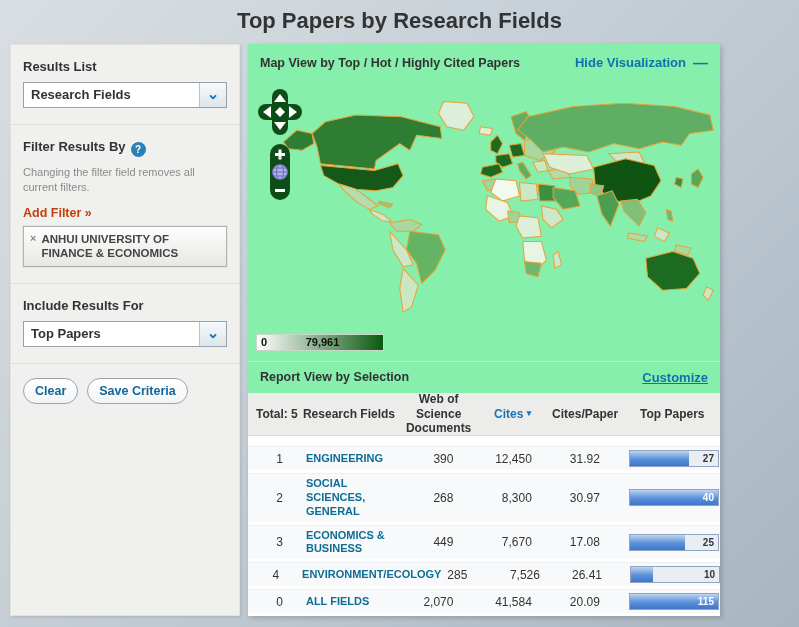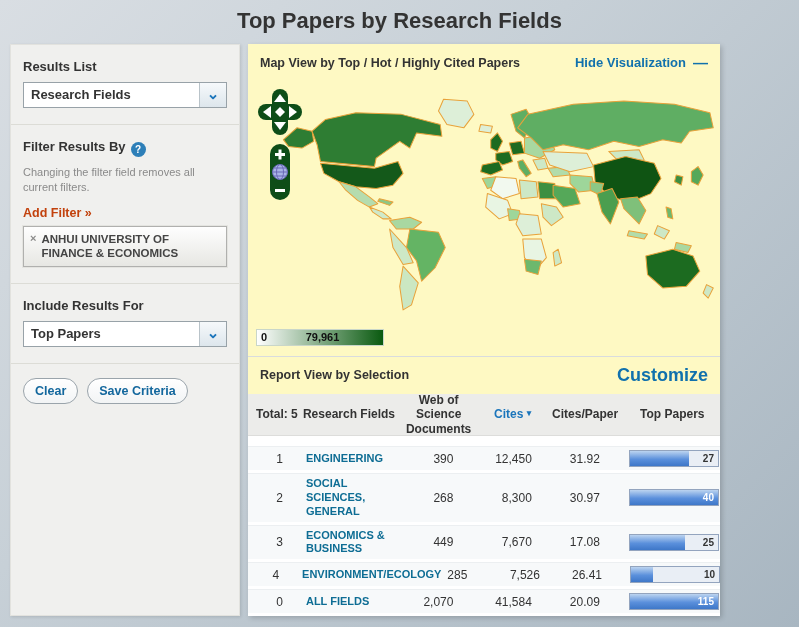--- a/index.html
+++ b/index.html
@@ -57,21 +57,21 @@
   .chip .x { color: #8a8a8a; margin-right: 5px; font-size: 11px; }
   .btn-row { display: flex; gap: 9px; }
   .btn {
     border: 1px solid #9aa4ab; border-radius: 13px; background: linear-gradient(#ffffff, #f2f4f5);
     padding: 5px 11px; font-size: 12.5px; font-weight: bold; color: #13679d; cursor: pointer;
     font-family: "Liberation Sans", sans-serif;
   }
 
   
   .main {
-    width: 472px; margin-left: 8px; background: #fef9c3; flex: none;
+    width: 472px; margin-left: 8px; background: #86efac; flex: none;
     box-shadow: 2px 2px 5px rgba(0,0,0,.18);
     display: flex; flex-direction: column; overflow: hidden; justify-content: flex-end;
   }
   .map-header { display: flex; justify-content: space-between; align-items: center; padding: 11px 12px 7px; }
   .map-title { font-size: 12.5px; font-weight: bold; color: #333; }
   .link { color: #1171ad; font-weight: bold; text-decoration: none; cursor: pointer; padding-left: 32px; }
   .hide-vis { font-size: 13px; display: flex; align-items: center; gap: 7px; }
   .hide-vis .dash { font-weight: bold; font-size: 15px; line-height: 10px; }
 
   .map-canvas { position: relative; height: 262px; }
@@ -84,21 +84,21 @@
   .legend-bar {
     position: relative; width: 128px; height: 17px; border: 1px solid #c9d6c9;
   }
   .legend-bar .lmin { position: absolute; left: 4px; top: 1px; font-size: 11px; font-weight: bold; color: #111; }
   .legend-bar .lmax { position: absolute; left: 52%; top: 1px; transform: translateX(-50%); font-size: 11px; font-weight: bold; color: #111; }
 
   .panel-divider { border: none; border-top: 1px solid #d9dcde; }
 
   .report-header { display: flex; justify-content: space-between; align-items: center; padding: 8px 12px; }
   .report-title { font-size: 12.5px; font-weight: bold; color: #333; }
-  .customize { font-size: 18px; }
+  .customize { font-size: 13px; text-decoration: underline; }
 
   
   .thead { display: flex; background: #ececea; border-bottom: 1px solid #dddddb; align-items: center; min-height: 36px; }
   .thead .th { font-size: 12px; font-weight: bold; color: #333; text-align: center; line-height: 1.2; }
   .th-total { width: 62px; text-align: left !important; padding-left: 8px; }
   .c-rank  { width: 62px; }
   .c-field { width: 118px; }
   .c-docs  { width: 100px; }
   .c-cites { width: 80px; }
   .c-cpp   { width: 96px; }

